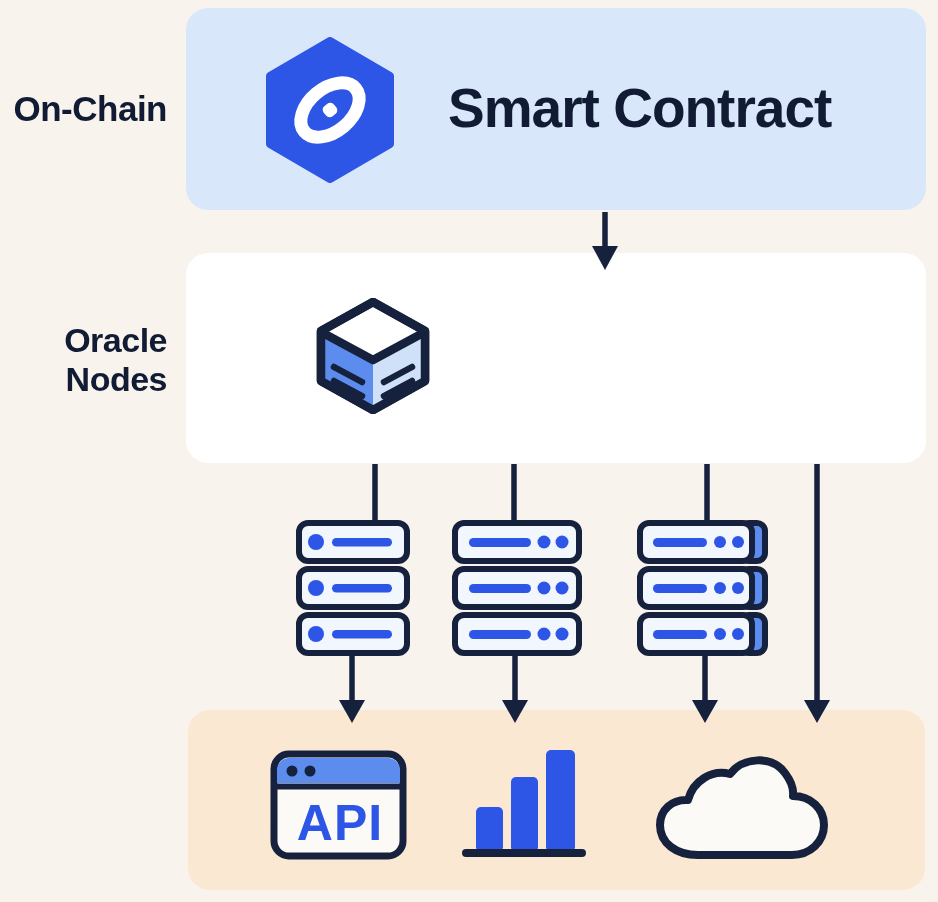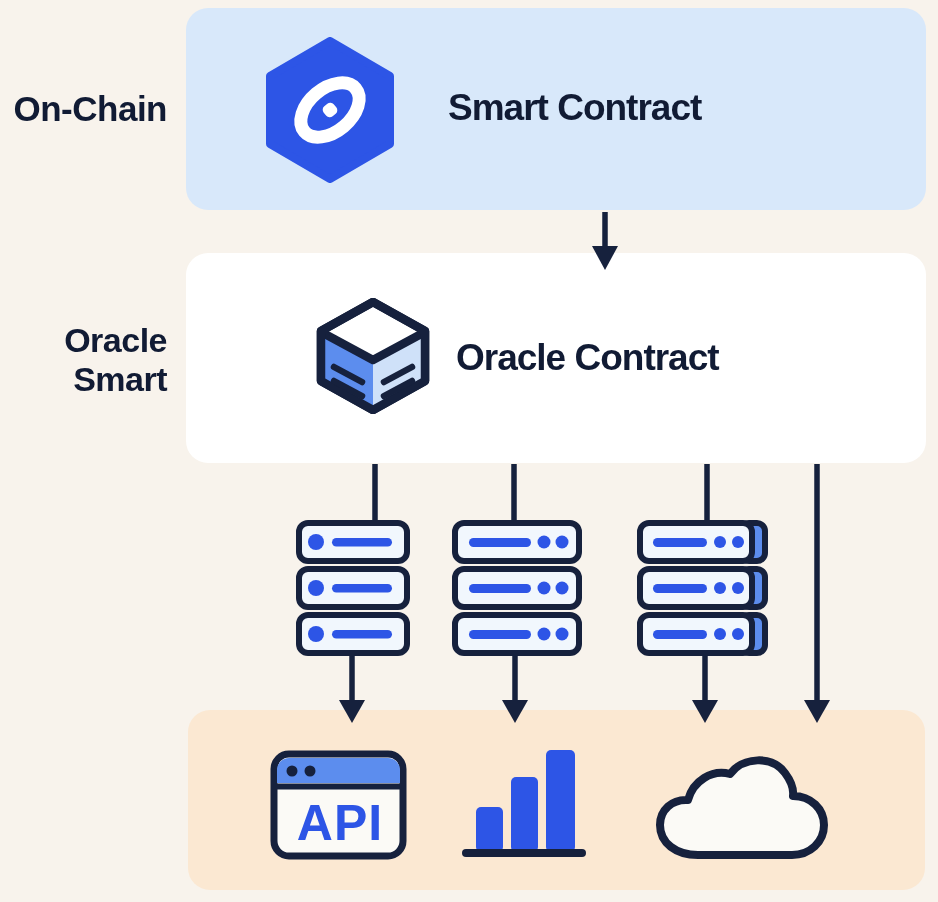--- a/index.html
+++ b/index.html
@@ -31,21 +31,21 @@
   .row-label{
     position:absolute;left:0;width:167px;text-align:right;
     font-weight:700;color:var(--text-dark,#111B34);
     font-size:34px;line-height:39px;letter-spacing:-0.5px;
   }
   .lbl-onchain{top:89px;font-size:35px;white-space:nowrap;}
   .lbl-nodes{top:321px;}
   .lbl-sources{top:593px;}
   .node-title{
     position:absolute;font-weight:700;color:var(--text-dark,#111B34);
-    font-size:37px;line-height:60px;letter-spacing:-1px;white-space:nowrap;
+    font-size:55px;line-height:60px;letter-spacing:-1px;white-space:nowrap;
   }
   .title-smart{left:448px;top:78px;}
   .title-oracle{left:456px;top:328px;}
   .icon{position:absolute;}
   .icon-hex{left:264px;top:37px;}
   .icon-cube{left:315px;top:298px;}
   .server-1{left:296px;top:520px;}
   .server-2{left:452px;top:520px;}
   .server-3{left:637px;top:520px;}
   .icon-api{left:270px;top:750px;}
@@ -57,21 +57,21 @@
     font-weight:700;font-size:50px;
     fill:var(--blue,#2D55E6);letter-spacing:1px;
   }
 </style>
 </head>
 <body>
 
 <div class="canvas">
 
   <div class="row-label lbl-onchain">On-Chain</div>
-  <div class="row-label lbl-nodes">Oracle Smart</div>
+  <div class="row-label lbl-nodes">Oracle Nodes</div>
 
   <div class="panel panel-smart"></div>
   <svg class="icon icon-hex" width="132" height="146" viewBox="0 0 132 146">
     <polygon points="66,4 126,39 126,107 66,142 6,107 6,39" style="fill:var(--blue,#2D55E6);stroke:var(--blue,#2D55E6);stroke-width:8;stroke-linejoin:round"></polygon>
     <g transform="rotate(-40 66 73)">
       <ellipse cx="66" cy="73" rx="33.5" ry="21.5" style="fill:none;stroke:#FFFFFF;stroke-width:13"></ellipse>
       <rect x="59.5" y="66.5" width="13" height="13" rx="4.5" style="fill:#FFFFFF"></rect>
     </g>
   </svg>
   <div class="node-title title-smart">Smart Contract</div>
@@ -83,21 +83,20 @@
     <polygon points="58,62 108,35 108,82 58,109" style="fill:var(--light-blue,#CFE1F9)"></polygon>
     <path d="M8 35 L58 62 L108 35" style="fill:none;stroke:var(--navy,#16213D);stroke-width:8.5;stroke-linejoin:round;stroke-linecap:round"></path>
     <polygon points="58,4 110,33 110,83 58,112 6,83 6,33" style="fill:none;stroke:var(--navy,#16213D);stroke-width:8.5;stroke-linejoin:round"></polygon>
     <g style="stroke:var(--navy,#16213D);stroke-width:6.5;stroke-linecap:round">
       <line x1="19" y1="69" x2="47" y2="84"></line>
       <line x1="19" y1="83" x2="47" y2="98"></line>
       <line x1="69" y1="84" x2="97" y2="69"></line>
       <line x1="69" y1="98" x2="97" y2="83"></line>
     </g>
   </svg>
-  <div class="node-title title-oracle">Oracle Contract</div>
 
   <svg class="icon server-1" width="114" height="136" viewBox="0 0 114 136">
     <g style="fill:var(--server-fill,#F1F7FD);stroke:var(--navy,#16213D);stroke-width:6;stroke-linejoin:round">
       <rect x="3" y="3" width="108" height="38" rx="9"></rect>
       <rect x="3" y="49" width="108" height="38" rx="9"></rect>
       <rect x="3" y="95" width="108" height="38" rx="9"></rect>
     </g>
     <g style="fill:var(--blue,#2D55E6)">
       <circle cx="20" cy="22" r="8"></circle>
         <rect x="36" y="18" width="60" height="8.5" rx="4.25"></rect>

